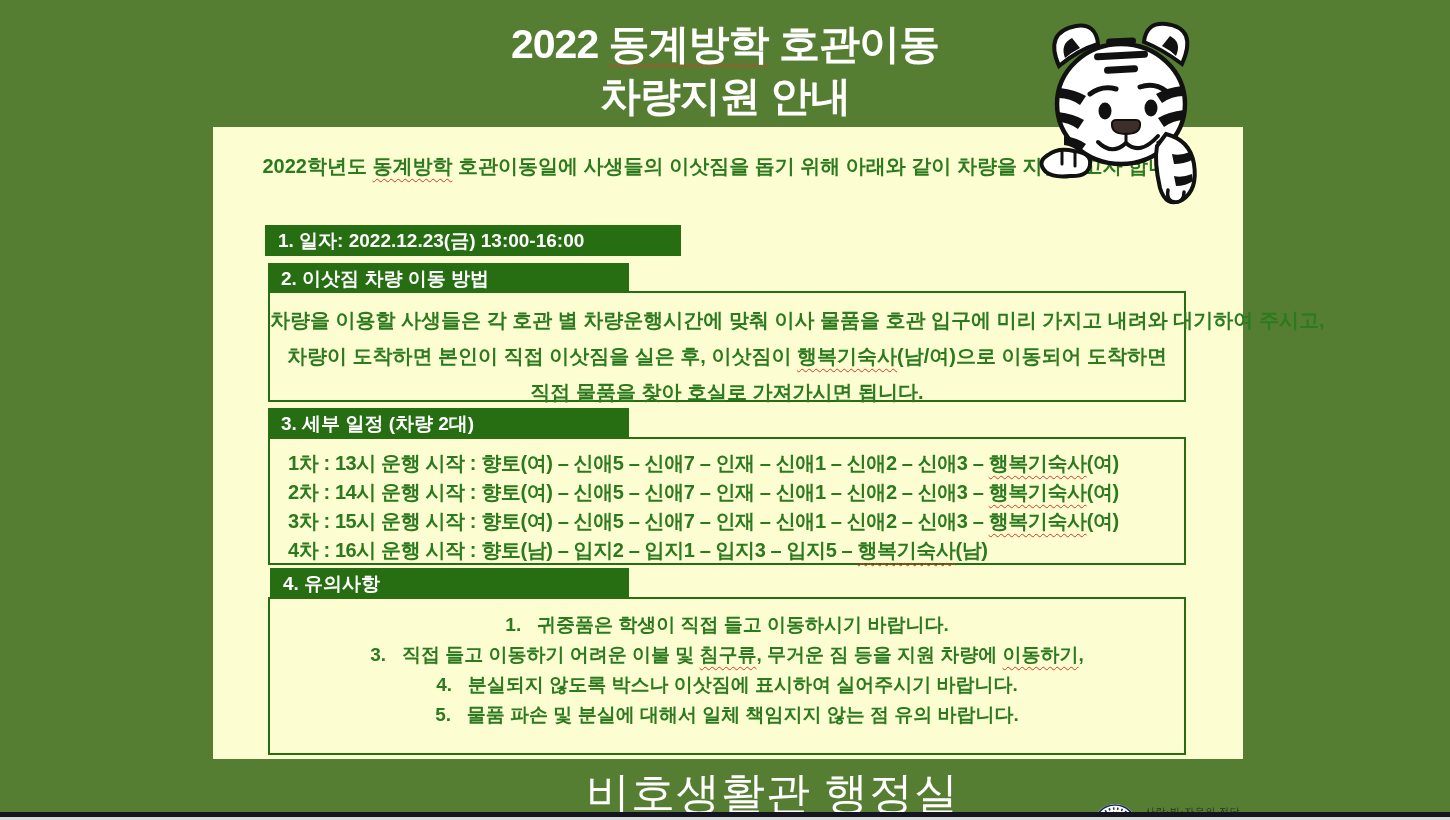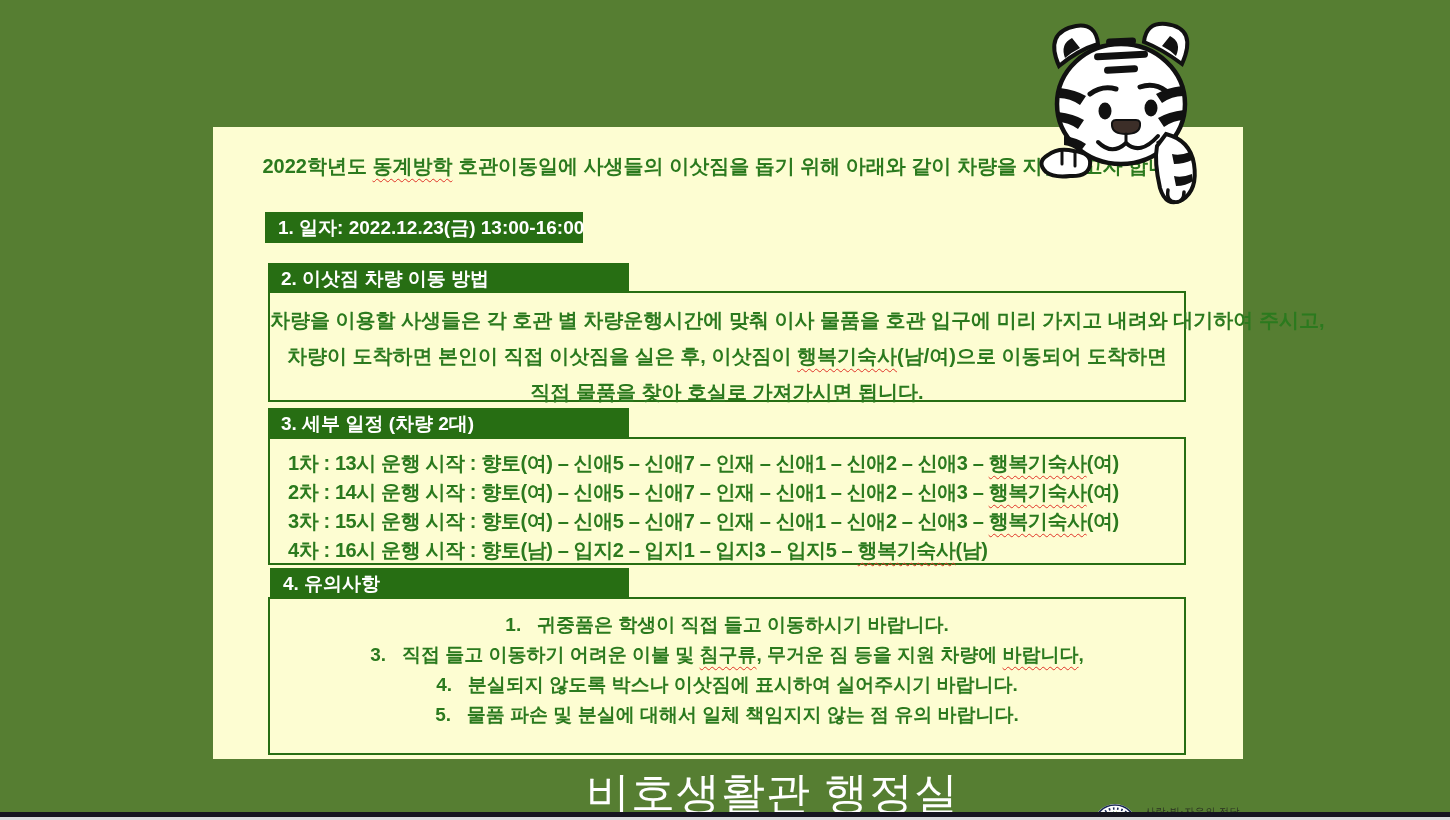--- a/index.html
+++ b/index.html
@@ -15,21 +15,21 @@
   
   .panel { position:absolute; left:213px; top:127px; width:1030px; height:632px; background:#fdfdd2; }
 
   .intro-line { position:absolute; left:0; width:100%; text-align:center;
                 color:#2b7a1e; font-weight:bold; font-size:20px; white-space:nowrap; }
   .intro-1 { top:26px; }
   .intro-2 { top:63px; }
 
   .bar { position:absolute; height:31px; line-height:31px; background:#276e13; color:#ffffff;
          font-weight:bold; font-size:19px; padding-left:13px; white-space:nowrap; }
-  .bar-1 { left:52px; top:85px;  width:318px; }
+  .bar-1 { left:52px; top:98px;  width:416px; }
   .bar-2 { left:55px; top:136px; width:361px; }
   .bar-3 { left:55px; top:281px; width:361px; }
   .bar-4 { left:57px; top:441px; width:359px; }
 
   .box { position:absolute; left:55px; width:918px; border:2px solid #276e13; background:#fdfdd2;
          color:#2b7a1e; font-weight:bold; }
   .box-2 { top:164px; height:111px; padding-top:9px; }
   .box-3 { top:310px; height:128px; padding:10px 0 0 18px; }
   .box-4 { top:470px; height:158px; padding-top:11px; }
 
@@ -57,20 +57,24 @@
 
   
   .strip-dark  { position:absolute; left:0; right:0; top:812px; height:5px; background:#15151f; }
   .strip-light { position:absolute; left:0; right:0; top:817px; height:3px; background:#d7dadc; }
 </style>
 </head>
 <body>
 
 <div class="stage">
 
+  <div class="title">
+    <div><span>2022 </span><span class="sq">동계방학</span><span> 호관이동</span></div>
+    <div><span>차량지원 안내</span></div>
+  </div>
 
   <div class="panel">
 
     <div class="intro-line intro-1"><span>2022학년도 </span><span class="sq">동계방학</span><span> 호관이동일에 사생들의 이삿짐을 돕기 위해 아래와 같이 차량을 지원하고자 합니다.</span></div>
 
     <div class="bar bar-1">1. 일자: 2022.12.23(금) 13:00-16:00</div>
 
     <div class="bar bar-2">2. 이삿짐 차량 이동 방법</div>
     <div class="box box-2">
       <div class="bline"><span>차량을 이용할 사생들은 각 호관 별 차량운행시간에 맞춰 이사 물품을 호관 입구에 미리 가지고 내려와 대기하여 주시고,</span></div>
@@ -82,21 +86,21 @@
     <div class="box box-3">
       <div class="bline"><span>1차 : 13시 운행 시작 : 향토(여) – 신애5 – 신애7 – 인재 – 신애1 – 신애2 – 신애3 – </span><span class="sq">행복기숙사</span><span>(여)</span></div>
       <div class="bline"><span>2차 : 14시 운행 시작 : 향토(여) – 신애5 – 신애7 – 인재 – 신애1 – 신애2 – 신애3 – </span><span class="sq">행복기숙사</span><span>(여)</span></div>
       <div class="bline"><span>3차 : 15시 운행 시작 : 향토(여) – 신애5 – 신애7 – 인재 – 신애1 – 신애2 – 신애3 – </span><span class="sq">행복기숙사</span><span>(여)</span></div>
       <div class="bline"><span>4차 : 16시 운행 시작 : 향토(남) – 입지2 – 입지1 – 입지3 – 입지5 – </span><span class="sq">행복기숙사</span><span>(남)</span></div>
     </div>
 
     <div class="bar bar-4">4. 유의사항</div>
     <div class="box box-4">
       <div class="bline"><span>1.&nbsp;&nbsp; 귀중품은 학생이 직접 들고 이동하시기 바랍니다.</span></div>
-      <div class="bline"><span>3.&nbsp;&nbsp; 직접 들고 이동하기 어려운 이불 및 </span><span class="sq">침구류</span><span>, 무거운 짐 등을 지원 차량에 </span><span class="sq">바랍니다</span><span>,</span></div>
+      <div class="bline"><span>3.&nbsp;&nbsp; 직접 들고 이동하기 어려운 이불 및 </span><span class="sq">침구류</span><span>, 무거운 짐 등을 지원 차량에 </span><span class="sq">이동하기</span><span>,</span></div>
       <div class="bline"><span>4.&nbsp;&nbsp; 분실되지 않도록 박스나 이삿짐에 표시하여 실어주시기 바랍니다.</span></div>
       <div class="bline"><span>5.&nbsp;&nbsp; 물품 파손 및 분실에 대해서 일체 책임지지 않는 점 유의 바랍니다.</span></div>
     </div>
 
   </div>
 
   <svg class="tiger" viewBox="0 0 180 196" xmlns="http://www.w3.org/2000/svg">
 
     <path d="M27,54 Q12,20 44,14 Q64,11 66,32 Q46,38 27,54 Z" fill="#ffffff" stroke="#111" stroke-width="4"></path>
     <path d="M150,52 Q166,16 134,12 Q114,10 112,30 Q130,37 150,52 Z" fill="#ffffff" stroke="#111" stroke-width="4"></path>

